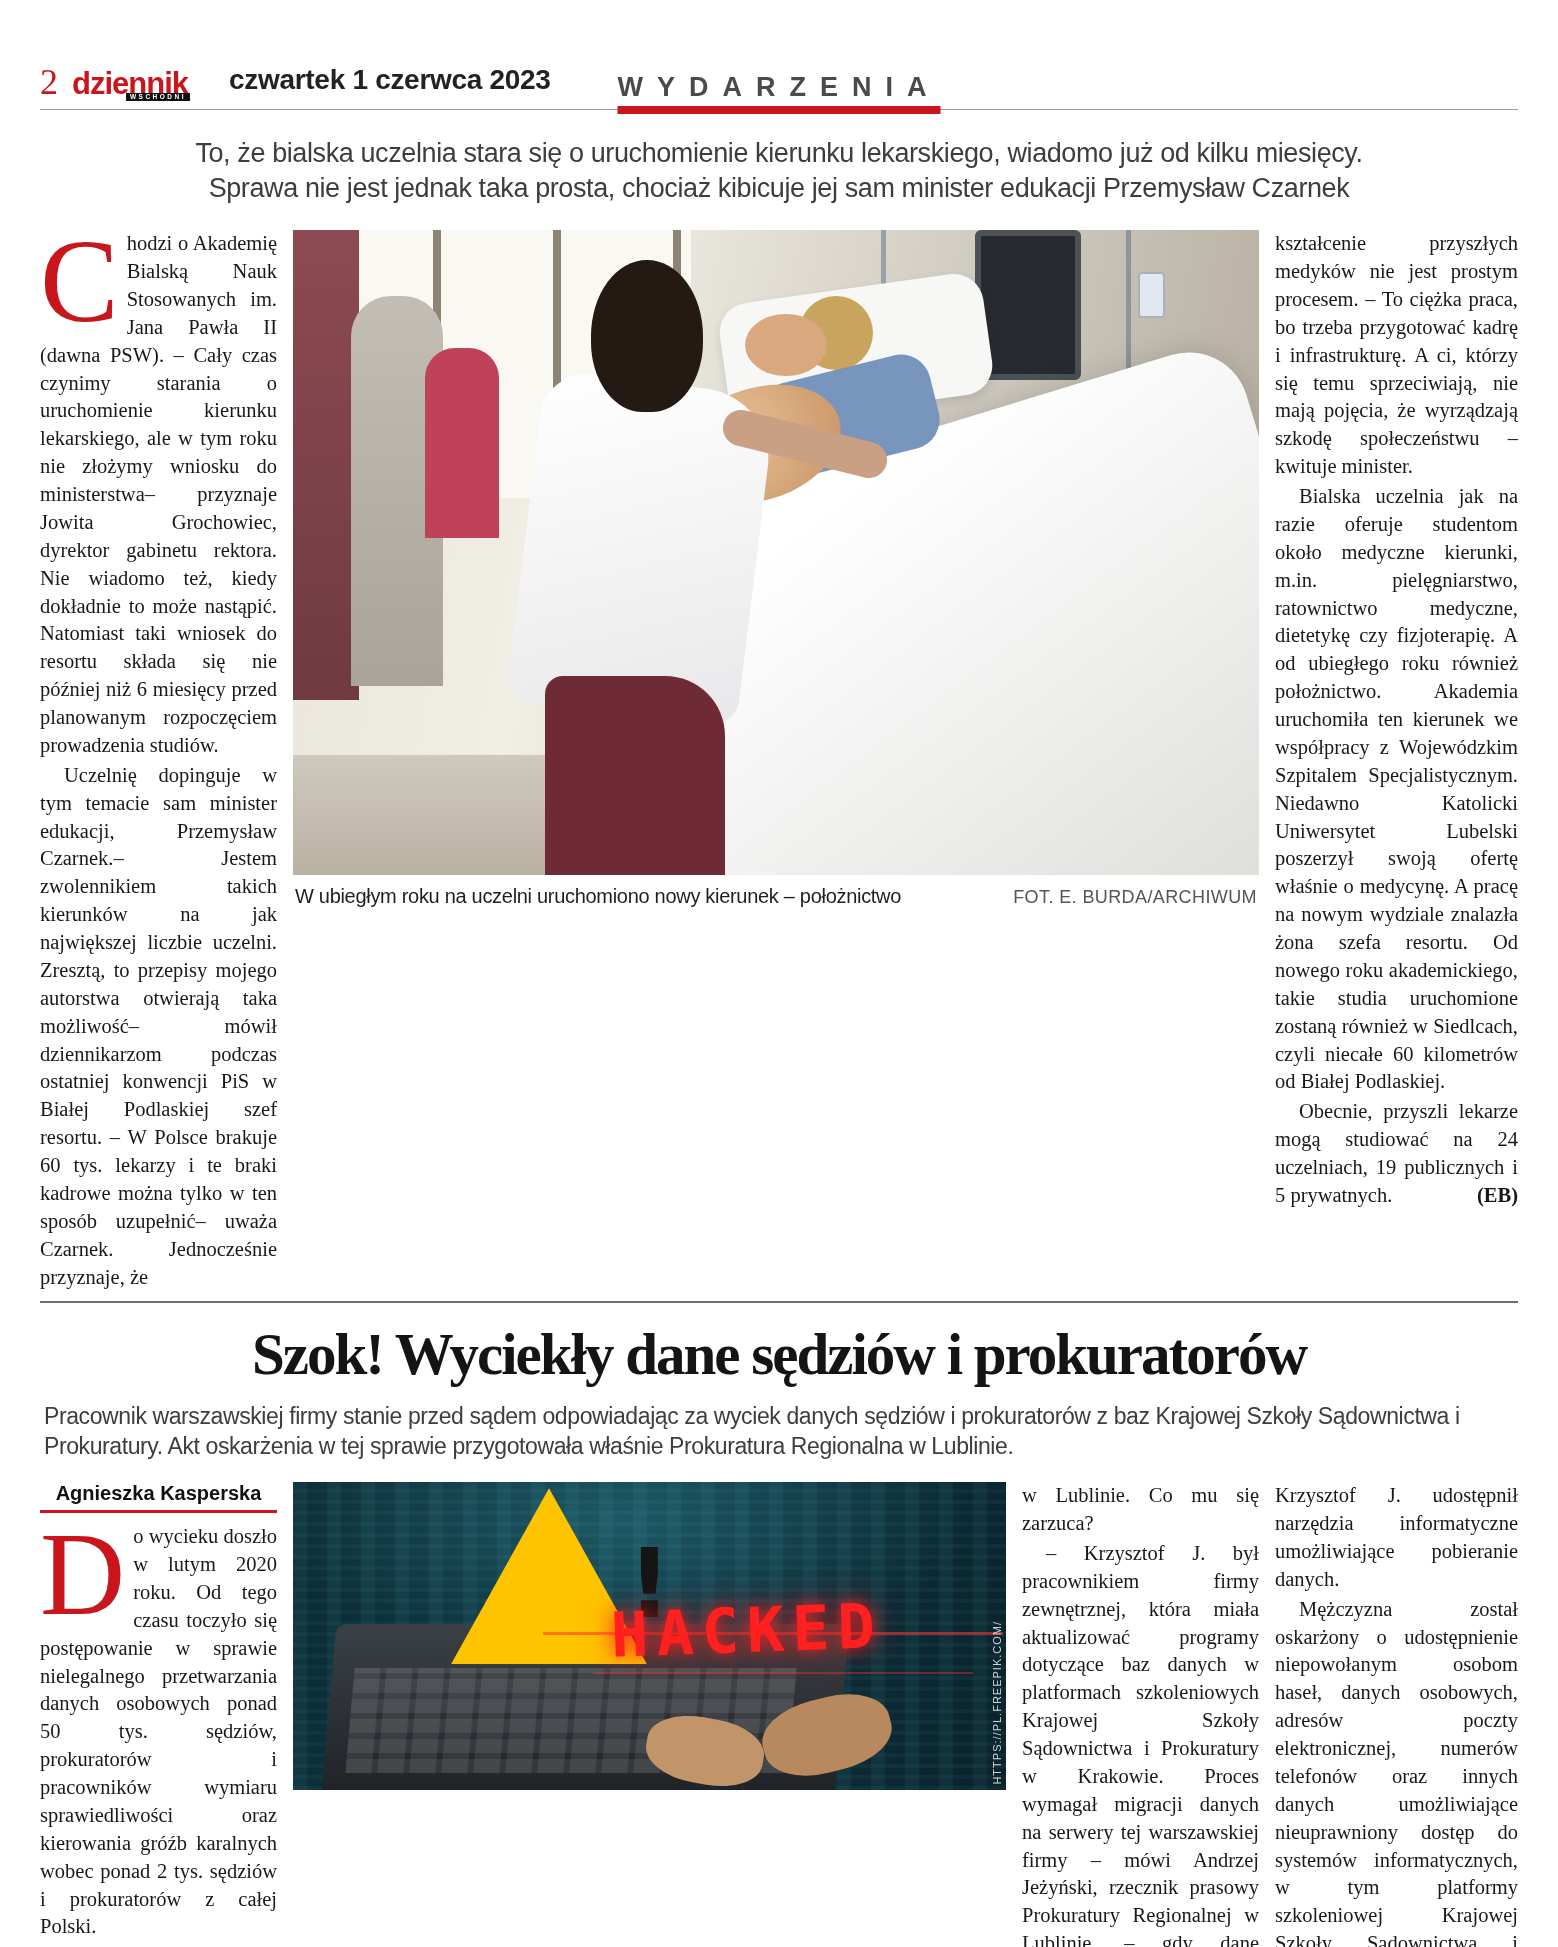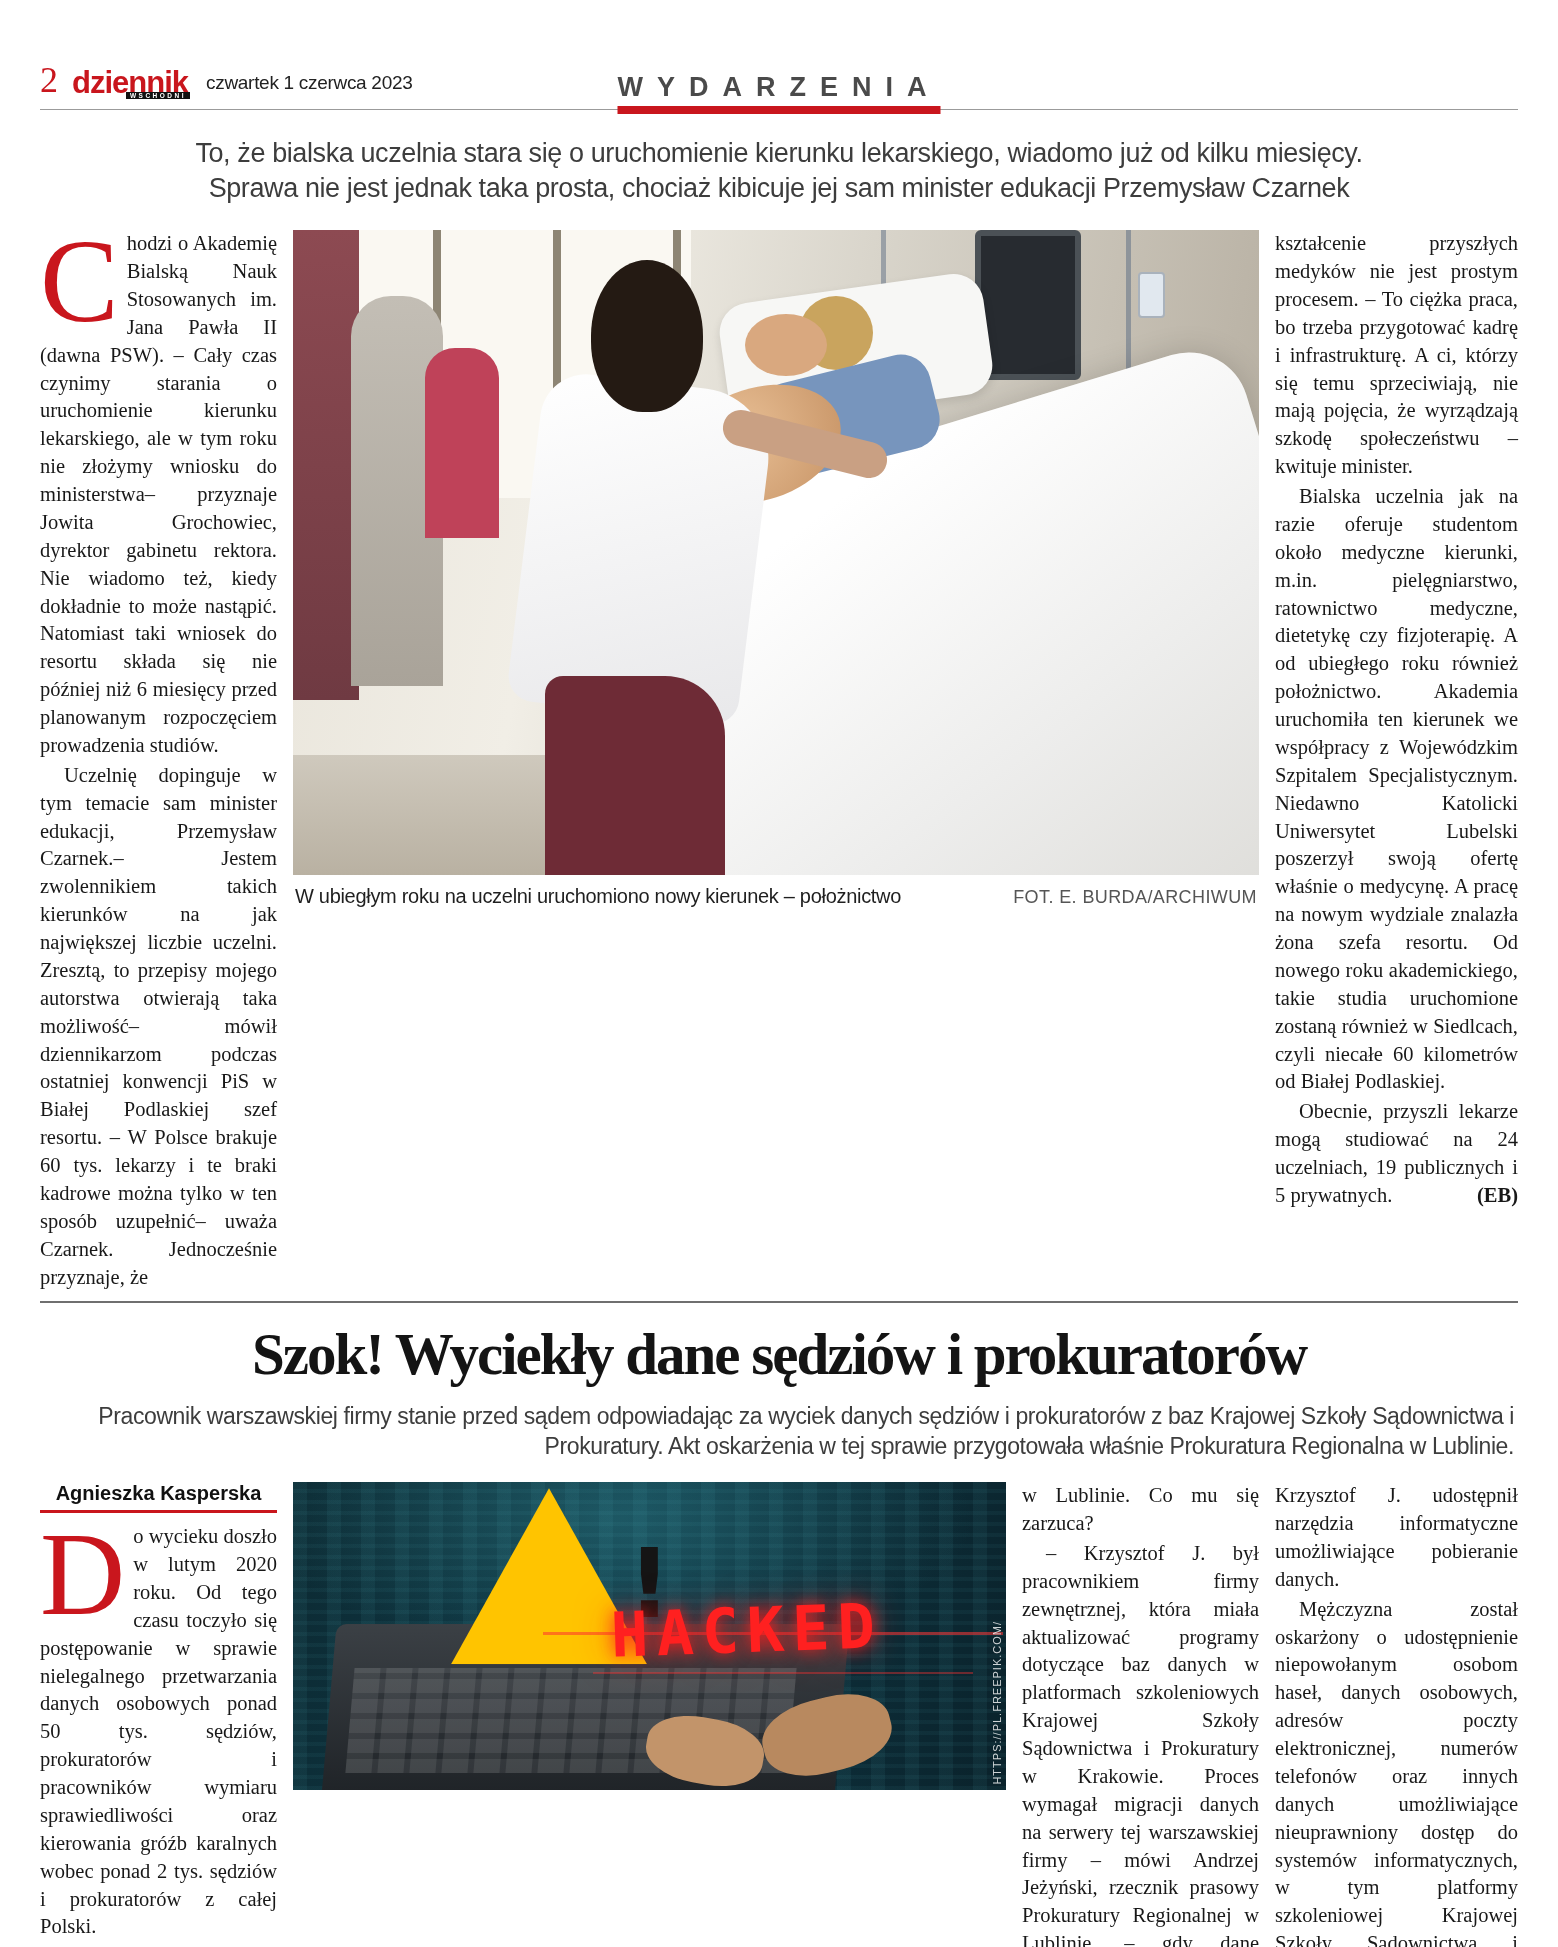--- a/index.html
+++ b/index.html
@@ -9,21 +9,21 @@
   *{box-sizing:border-box;}
   body{margin:0;background:#fff;color:var(--ink);font-family:"Liberation Sans",sans-serif;}
   .page{width:1558px;min-height:1947px;margin:0 auto;background:#fff;padding:64px 40px 10px;position:relative;overflow:hidden;}
 
   
   .masthead{position:relative;height:46px;border-bottom:1px solid #9b9b9b;}
   .mast-left{display:flex;align-items:flex-end;gap:14px;}
   .pagenum{font-family:"Liberation Serif",serif;font-size:36px;line-height:.9;color:var(--red);font-weight:400;}
   .logo{position:relative;display:inline-block;color:var(--red);font-weight:bold;font-size:31px;line-height:.9;letter-spacing:-1px;}
   .logo .badge{position:absolute;right:-2px;bottom:-3px;background:#111;color:#fff;font-size:6.5px;font-weight:bold;letter-spacing:2.5px;padding:1px 4px;}
-  .mast-date{font-size:19px;color:#222;letter-spacing:-.3px;padding-bottom:2px;margin-left:4px;}
+  .mast-date{font-size:28px;color:#222;letter-spacing:-.3px;padding-bottom:2px;margin-left:27px;font-weight:bold;}
   .section-title{position:absolute;left:50%;transform:translateX(-50%);bottom:-5px;text-align:center;}
   .section-title .word{font-size:27px;font-weight:bold;color:#4a4a4a;letter-spacing:14px;white-space:nowrap;}
   .section-title .red-bar{height:8px;background:var(--red);margin-top:3px;}
 
   
   .headline1{margin:14px auto 4px;text-align:center;font-family:"Liberation Serif",serif;font-weight:bold;font-size:96px;line-height:1.02;letter-spacing:-3px;color:#141414;}
   .lead1{width:1260px;margin:26px auto 6px;text-align:center;font-size:27px;line-height:1.3;color:#3d3d3d;letter-spacing:-.4px;}
   .a1-row{display:flex;gap:16px;margin-top:24px;}
   .col-l{width:237px;}
   .col-r{width:243px;}
@@ -58,21 +58,21 @@
   .p1-floor{left:0;bottom:0;width:38%;height:120px;background:linear-gradient(#cfc9bd,#b9b1a2);}
 
   .caption-row{display:flex;justify-content:space-between;align-items:baseline;padding:10px 2px 2px;}
   .caption{font-size:20px;color:#1f1f1f;letter-spacing:-.3px;}
   .credit{font-size:18px;color:#555;letter-spacing:.4px;}
 
   .rule{border:none;border-top:2px solid #6f6f6f;margin:10px 0 0;}
 
   
   .headline2{margin:22px auto 6px;text-align:center;font-family:"Liberation Serif",serif;font-weight:bold;font-size:59px;line-height:1;letter-spacing:-2px;color:#141414;}
-  .lead2{width:1470px;margin:18px auto 4px;text-align:right;font-size:23px;line-height:1.3;color:#3d3d3d;letter-spacing:-.4px;}
+  .lead2{width:1470px;margin:18px auto 4px;text-align:left;font-size:23px;line-height:1.3;color:#3d3d3d;letter-spacing:-.4px;}
   .a2-row{display:flex;gap:16px;margin-top:20px;}
   .byline{font-size:20px;font-weight:bold;color:#111;text-align:center;border-bottom:3px solid var(--red);padding-bottom:5px;margin-bottom:10px;}
 
   .photo2{position:relative;flex:1;min-width:0;height:308px;overflow:hidden;background:linear-gradient(105deg,#0c2a33,#0f3946 45%,#0a222b);}
   .photo2 div{position:absolute;}
   .p2-code{inset:0;background:repeating-linear-gradient(90deg,rgba(90,190,200,.07) 0 14px,transparent 14px 34px),repeating-linear-gradient(0deg,rgba(90,190,200,.06) 0 4px,transparent 4px 11px);}
   .p2-glow{left:0;top:0;width:100%;height:60%;background:radial-gradient(ellipse at 45% 20%,rgba(80,200,210,.22),transparent 65%);}
   .p2-laptop{left:5%;bottom:-6px;width:72%;height:56%;background:linear-gradient(#3b4045,#1f2327);border-radius:10px 10px 0 0;transform:skewX(-5deg);}
   .p2-keys{left:8%;bottom:18px;width:62%;height:34%;background:repeating-linear-gradient(90deg,rgba(255,255,255,.08) 0 26px,transparent 26px 32px),repeating-linear-gradient(0deg,rgba(255,255,255,.07) 0 14px,transparent 14px 20px);transform:skewX(-5deg);}
   .p2-hand1{right:16%;bottom:6%;width:130px;height:74px;background:#b8895f;border-radius:44%;transform:rotate(-14deg);}

